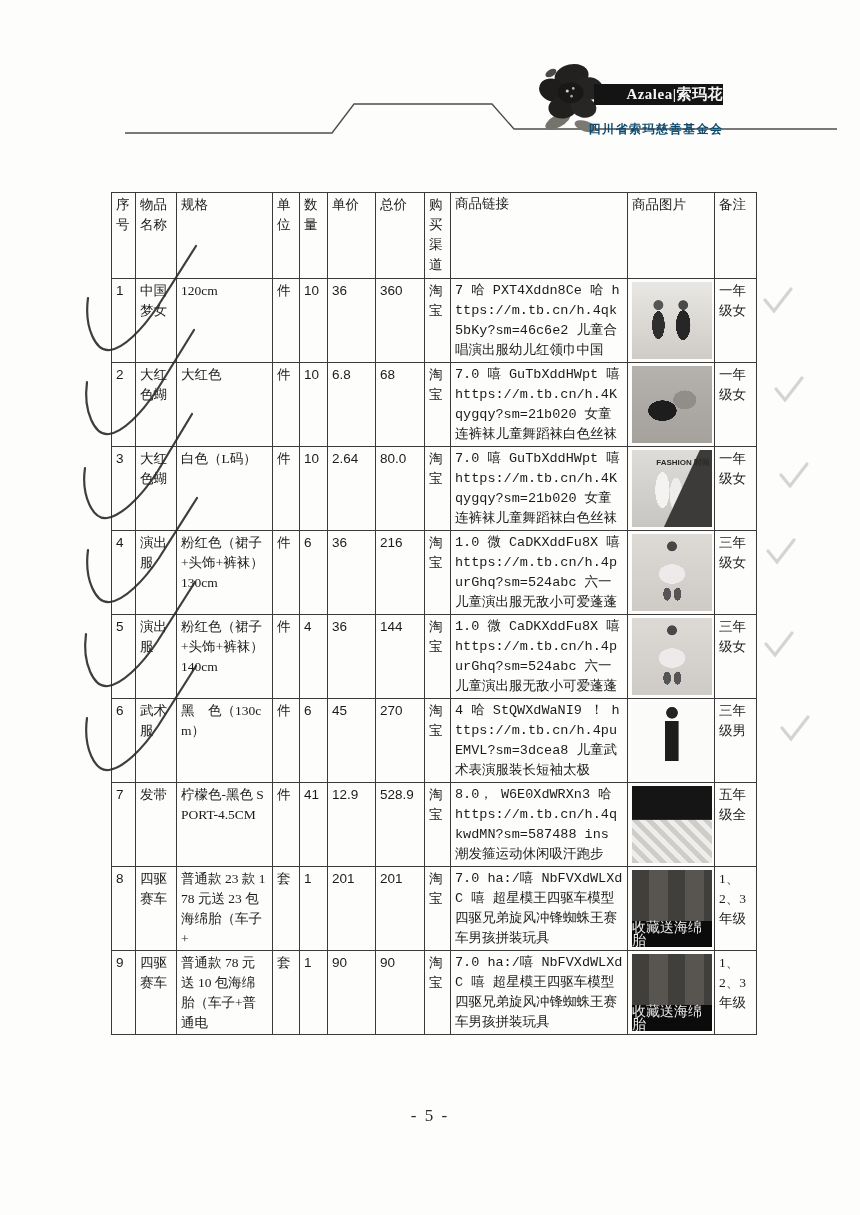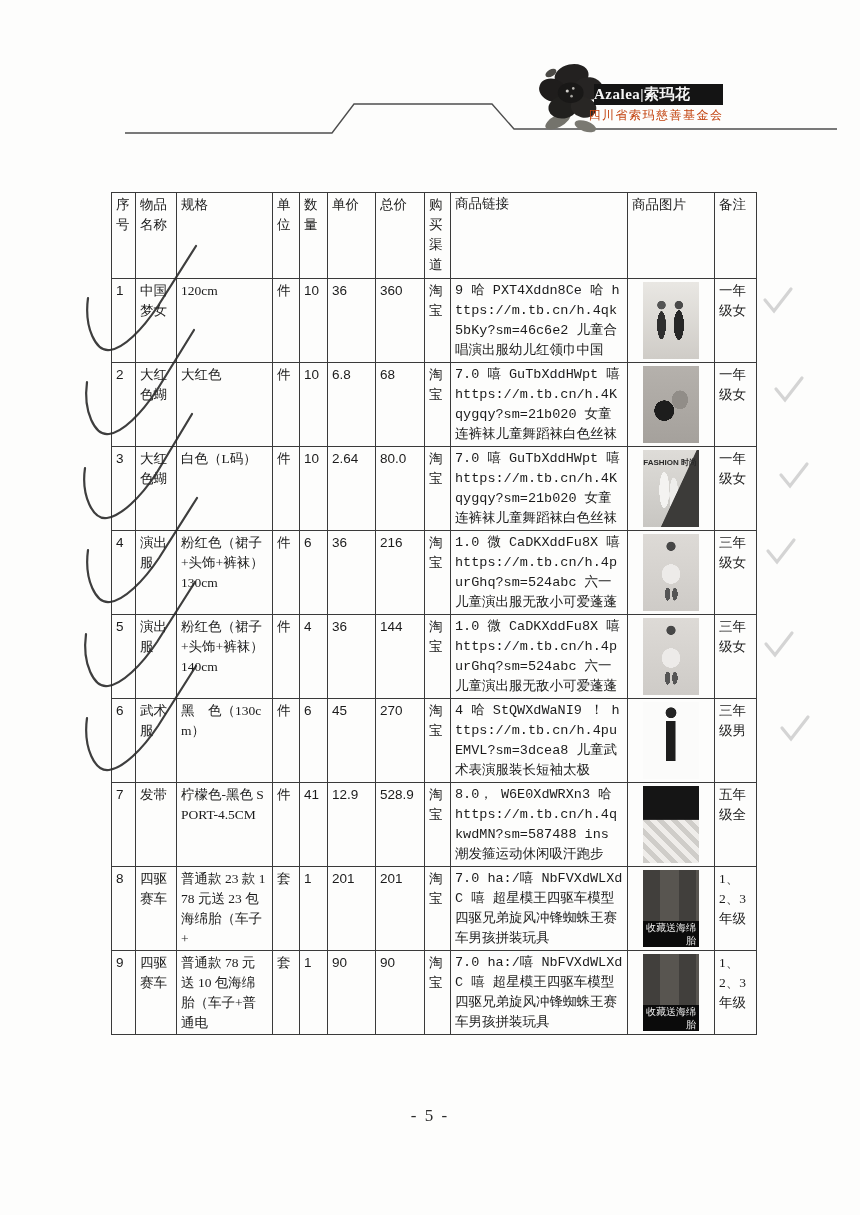--- a/index.html
+++ b/index.html
@@ -5,23 +5,23 @@
   html,body{margin:0;padding:0;}
   body{background:#ffffff;}
   .page{position:relative;width:860px;height:1215px;background:#fdfdfc;overflow:hidden;
         font-family:"Liberation Serif",serif;color:#1d1d1d;}
 
   
   .header-line-svg{position:absolute;left:0;top:0;width:860px;height:170px;}
   .flower-svg{position:absolute;left:531px;top:54px;width:88px;height:86px;}
   .brand-banner{position:absolute;left:594px;top:84px;width:129px;height:21px;
     background:#141414;color:#f5f5f5;font-family:"Liberation Serif",serif;
-    font-size:15px;font-weight:bold;letter-spacing:.5px;line-height:21px;text-align:left;}
-  .org-name{position:absolute;left:583px;top:107px;width:146px;
-    font-size:12px;font-weight:normal;letter-spacing:1.5px;color:#c2410c;text-align:center;}
+    font-size:15px;font-weight:bold;letter-spacing:.5px;line-height:21px;text-align:right;}
+  .org-name{position:absolute;left:583px;top:121px;width:146px;
+    font-size:12px;font-weight:bold;letter-spacing:1.5px;color:#0c4a6e;text-align:center;}
 
   
   table.items{position:absolute;left:111px;top:192px;width:645px;
     border-collapse:collapse;table-layout:fixed;}
   .items td,.items th{border:1px solid #3a3a3a;vertical-align:top;text-align:left;
     font-weight:normal;padding:2px 4px;font-size:13.5px;line-height:20px;color:#1b1b1b;}
   .items tr{height:84px;}
   .items tr.head-row{height:86px;}
   .cb{max-height:79px;overflow:hidden;word-break:break-all;}
   .hb{max-height:81px;overflow:hidden;word-break:break-all;}
@@ -32,21 +32,21 @@
   .col-unit{padding:2px 4px 0 6px;}
   .col-qty{padding:2px 10px 0 5px;font-family:"Liberation Sans",sans-serif;font-size:13px;}
   .col-price{font-family:"Liberation Sans",sans-serif;font-size:13px;padding:2px 4px 0 5px;}
   .col-total{font-family:"Liberation Sans",sans-serif;font-size:13px;padding:2px 8px 0 5px;margin-left:18px;}
   .col-channel{padding:2px 4px 0 4px;text-align:center;}
   .col-link{font-family:Liberation Mono, monospace;font-size:13px;line-height:20.5px;padding:2px 4px 0 5px;}
   .col-image{padding:2px 4px;}
   .col-note{padding:2px 8px 0 8px;text-align:center;}
 
   
-  .thumb{position:relative;width:56px;height:77px;margin:1px auto 0 auto;overflow:hidden;}
+  .thumb{position:relative;width:80px;height:77px;margin:1px auto 0 auto;overflow:hidden;}
   .thumb-0{background:
     radial-gradient(ellipse 13% 30% at 33% 56%, #2e2e2e 60%, transparent 61%),
     radial-gradient(ellipse 15% 32% at 64% 56%, #262626 60%, transparent 61%),
     radial-gradient(circle at 33% 30%, #555 0 6%, transparent 7%),
     radial-gradient(circle at 64% 30%, #4a4a4a 0 6%, transparent 7%),
     linear-gradient(180deg,#e9e7e3,#cfccc7);}
   .thumb-1{background:
     radial-gradient(ellipse 32% 24% at 38% 58%, #1d1d1d 55%, transparent 56%),
     radial-gradient(ellipse 26% 22% at 66% 44%, #918d88 55%, transparent 56%),
     linear-gradient(180deg,#b5b1ac,#a5a19c);}
@@ -68,22 +68,22 @@
   .thumb-6{background:
     linear-gradient(#151515,#151515) top/100% 44% no-repeat,
     repeating-linear-gradient(45deg,#cfcdc9 0 5px,#efedea 5px 10px);}
   .thumb-7,.thumb-8{background:
     repeating-linear-gradient(90deg,#413f3c 0 17px,#585550 17px 36px),
     linear-gradient(#434140,#2f2e2c);}
   .thumb-caption{display:none;}
   .thumb-2 .thumb-caption{display:block;position:absolute;top:3px;right:2px;
     font-size:8px;font-weight:bold;color:#2a2a2a;font-family:"Liberation Sans",sans-serif;}
   .thumb-7 .thumb-caption,.thumb-8 .thumb-caption{display:block;position:absolute;
-    left:0;right:0;bottom:0;background:#0b0b0b;color:#ececec;font-size:10px;
-    line-height:13px;text-align:right;padding-right:3px;font-family:"Liberation Sans",sans-serif;}
+    left:0;right:0;bottom:0;background:#0b0b0b;color:#ececec;font-size:14px;
+    line-height:13px;padding-right:3px;font-family:"Liberation Sans",sans-serif;}
 
   
   .marks-svg{position:absolute;left:0;top:0;width:860px;height:1215px;pointer-events:none;}
 
   
   .page-number{position:absolute;left:0;top:1106px;width:860px;text-align:center;
     font-size:17px;letter-spacing:2px;color:#2c2c2c;}
 </style>
 </head>
 <body>
@@ -179,21 +179,21 @@
       <td class="col-price">
             <div class="cb">36</div>
           </td>
       <td class="col-total">
             <div class="cb">360</div>
           </td>
       <td class="col-channel">
             <div class="cb">淘宝</div>
           </td>
       <td class="col-link">
-            <div class="cb">9 哈 PXT4Xddn8Ce 哈 https://m.tb.cn/h.4qk5bKy?sm=46c6e2 儿童合唱演出服幼儿红领巾中国</div>
+            <div class="cb">7 哈 PXT4Xddn8Ce 哈 https://m.tb.cn/h.4qk5bKy?sm=46c6e2 儿童合唱演出服幼儿红领巾中国</div>
           </td>
       <td class="col-image">
         <div class="thumb thumb-0">
           
         </div>
       </td>
       <td class="col-note">
             <div class="cb">一年级女</div>
           </td>
     </tr>

